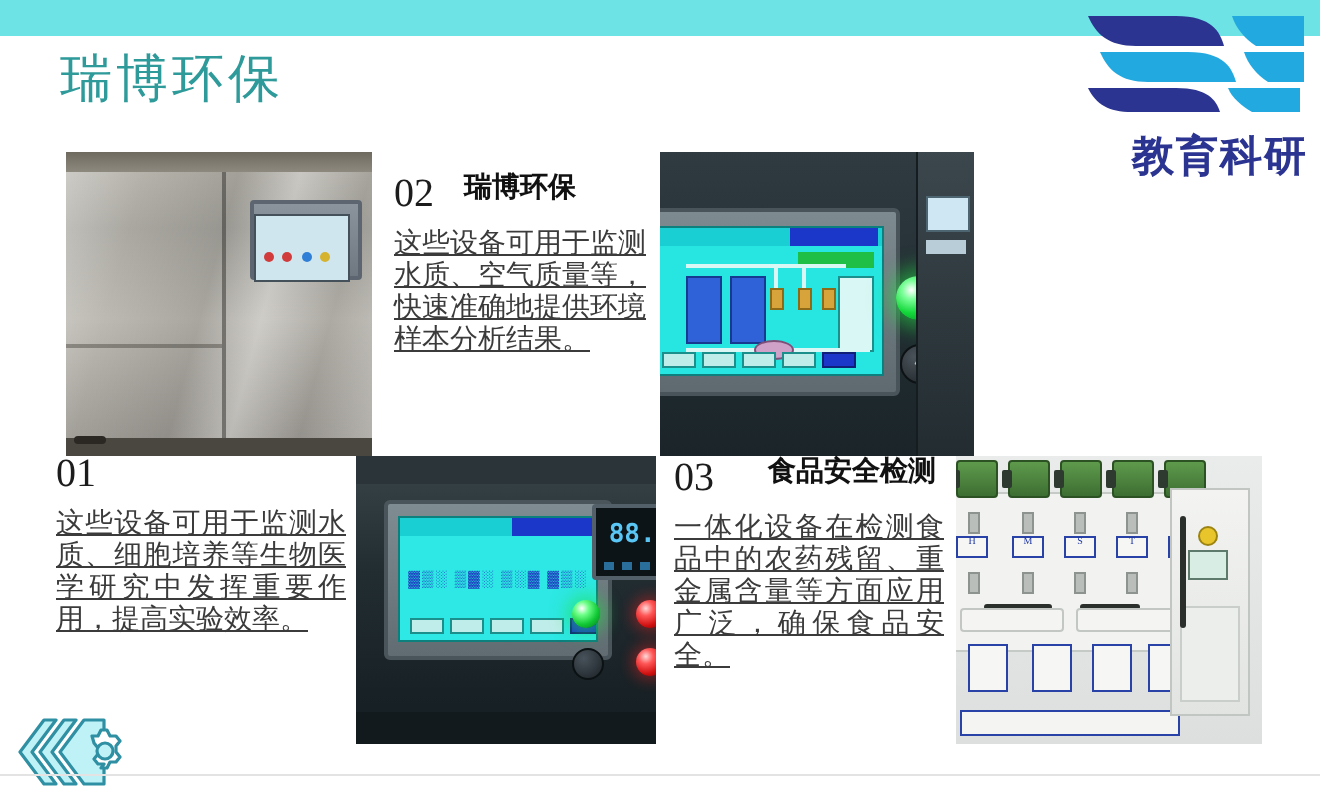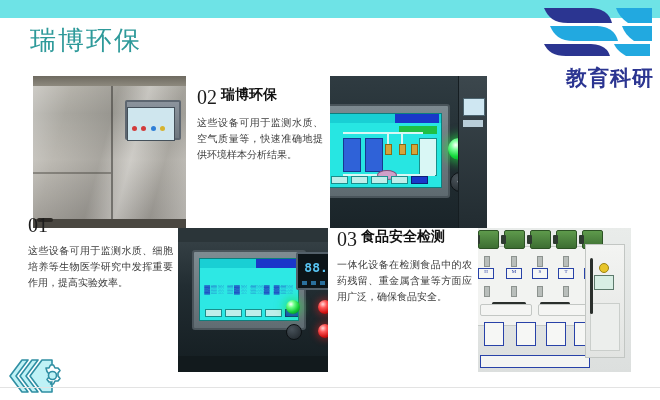--- a/index.html
+++ b/index.html
@@ -127,37 +127,38 @@
   .basin{position:absolute;background:#f4f5f3;border:1px solid #c3c7c4;border-radius:2px;}
   .hose{position:absolute;height:3px;background:#2a2f2c;border-radius:2px;}
   .cab{position:absolute;right:6px;top:16px;width:38px;height:112px;background:linear-gradient(180deg,#f3f4f2,#e2e4e2);border:1px solid #c2c6c3;}
   .cab .door{position:absolute;left:4px;top:58px;right:4px;bottom:6px;border:1px solid #cacecb;background:#eceeec;}
   .cab .scr{position:absolute;left:8px;top:30px;width:18px;height:13px;background:#d8eee4;border:1px solid #5d7a6c;}
   .cab .ylw{position:absolute;left:13px;top:18px;width:8px;height:8px;border-radius:50%;background:#e8c52a;border:1px solid #9c8413;}
   .banner-lab{position:absolute;left:2px;bottom:4px;width:108px;height:11px;background:#f4f5f3;border:1px solid #2842a8;}
 
   
   .block{position:absolute;}
-  .bhead{display:flex;align-items:flex-start;gap:4px;}
+  .bhead{display:flex;align-items:flex-start;gap:15px;}
   .bnum{
     color:#1c1c1c;font-size:20px;line-height:22px;font-weight:400;
     font-family:"Liberation Serif","DejaVu Serif",serif;flex:0 0 auto;
   }
   .btitle{
     color:#111;font-size:14px;line-height:17px;font-weight:bold;
     font-family:"DejaVu Sans","Liberation Sans",sans-serif;
   }
   .bbody{
-    margin-top:7px;color:#3b3b3b;font-size:10px;line-height:16px;
+    margin-top:7px;color:#3b3b3b;font-size:14px;line-height:16px;
     font-family:"Liberation Serif","DejaVu Serif",serif;
     text-align:justify;
+    text-decoration:underline;
   }
   #block-02{left:197px;top:86px;width:126px;}
   #block-04{left:497px;top:86px;width:150px;}
-  #block-01{left:28px;top:214px;width:145px;}
+  #block-01{left:28px;top:226px;width:145px;}
   #block-03{left:337px;top:228px;width:135px;}
 
   
   .gear-wrap{position:absolute;left:6px;top:356px;width:56px;height:40px;}
 
   
   .bottom-rule{position:absolute;left:0;bottom:12px;width:660px;height:1px;background:#e3e3e3;}
 </style>
 </head>
 <body>
@@ -324,21 +325,21 @@
   <div class="block" id="block-01">
     <div class="bhead">
       <span class="bnum">01</span>
     </div>
     <div class="bbody">这些设备可用于监测水质、细胞培养等生物医学研究中发挥重要作用，提高实验效率。</div>
   </div>
 
   <div class="block" id="block-03">
     <div class="bhead">
       <span class="bnum">03</span>
-      <span class="btitle" style="max-width:92px;">食品安全检测</span>
+      <span class="btitle" style="max-width:92px;margin-left:12px;">食品安全检测</span>
     </div>
     <div class="bbody">一体化设备在检测食品中的农药残留、重金属含量等方面应用广泛，确保食品安全。</div>
   </div>
 
   <div class="gear-wrap">
     <svg viewBox="0 0 56 40" width="56" height="40">
       <g fill="#bff2f6" stroke="#2f8fa3" stroke-width="1.6" stroke-linejoin="round">
         <path d="M16 4 L4 20 L16 36 L22 36 L10 20 L22 4 Z"></path>
         <path d="M26 4 L14 20 L26 36 L32 36 L20 20 L32 4 Z"></path>
         <path d="M36 4 L24 20 L36 36 L46 36 L46 4 Z"></path>

